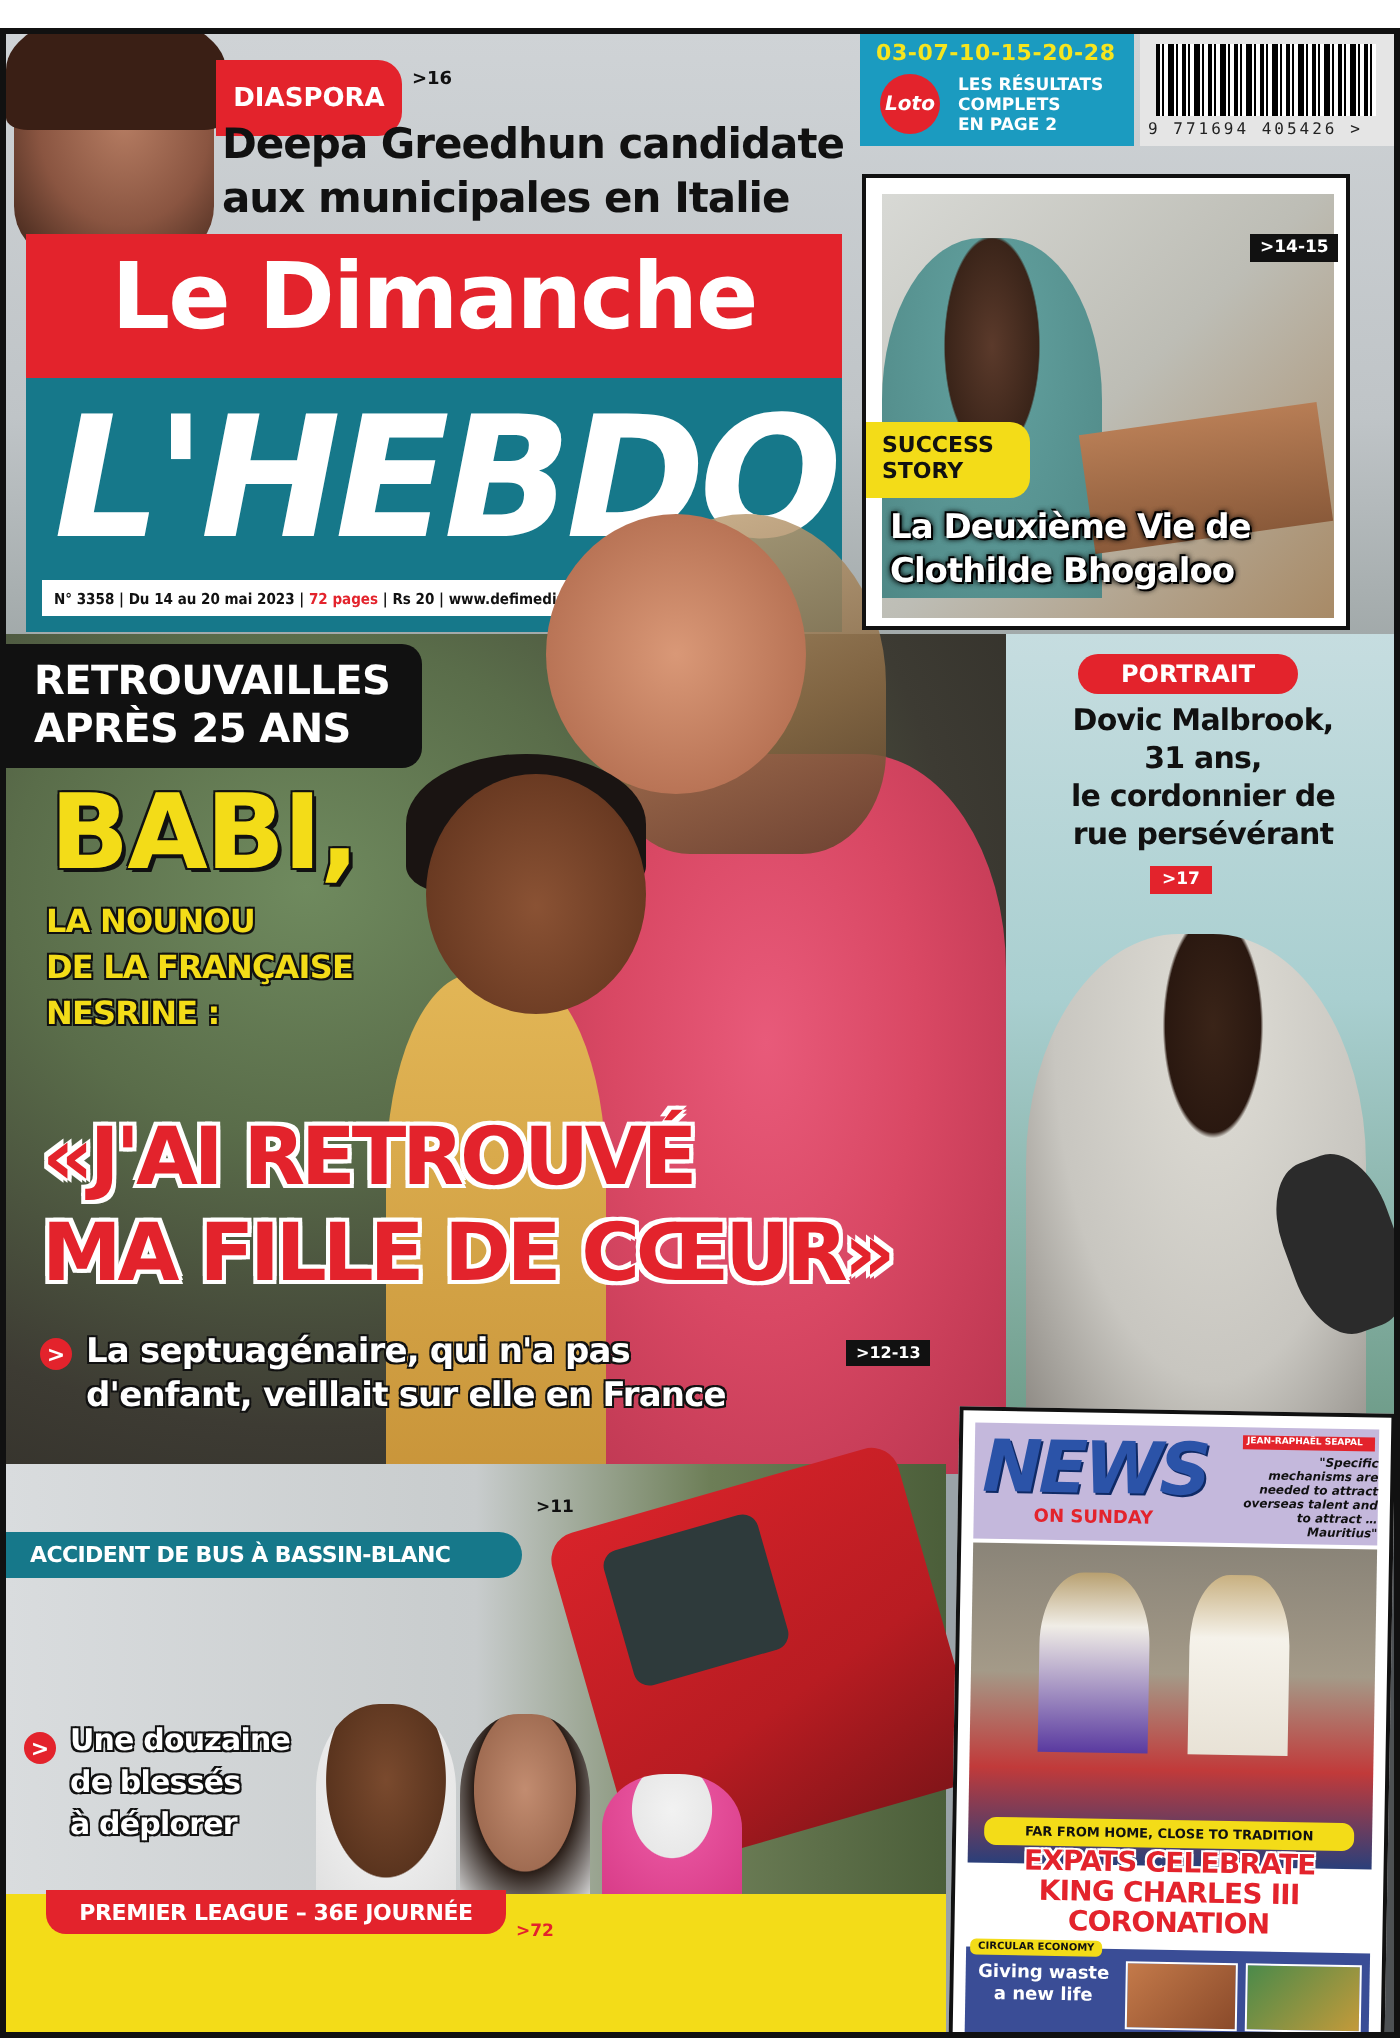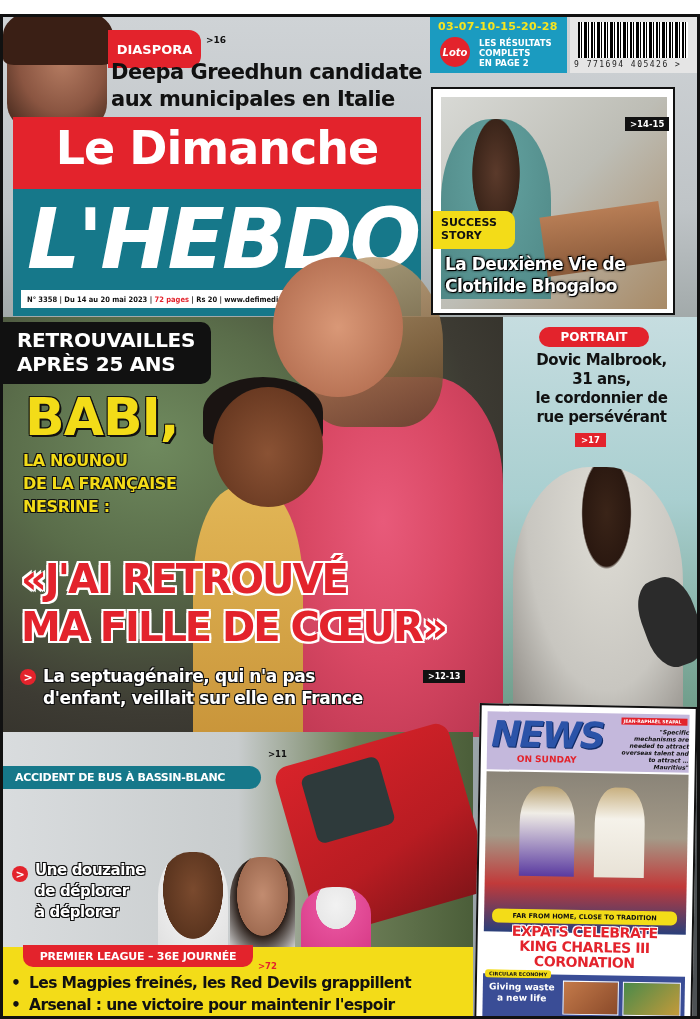--- a/index.html
+++ b/index.html
@@ -218,31 +218,27 @@
     <div class="bus"></div>
     <div class="bus-window"></div>
     <div class="p-man"></div>
     <div class="p-woman"></div>
     <div class="p-baby"></div>
     <div class="bus-tag">ACCIDENT DE BUS À BASSIN-BLANC</div>
     <div class="bus-ref">&gt;11</div>
     <div class="bus-arrow">&gt;</div>
     <div class="bus-sub">
       <div>Une douzaine</div>
-      <div>de déplorer</div>
+      <div>de blessés</div>
       <div>à déplorer</div>
     </div>
 
     <div class="pl-bg"></div>
     <div class="pl-tag">PREMIER LEAGUE – 36E JOURNÉE</div>
     <div class="pl-ref">&gt;72</div>
-    <ul class="pl-list">
-      <li>Les Magpies freinés, les Red Devils grappillent</li>
-      <li>Arsenal : une victoire pour maintenir l'espoir</li>
-    </ul>
 
     <div class="nos-shadow"></div>
     <div class="nos">
       <div class="nos-head">
         <div class="nos-logo">NEWS</div>
         <div class="nos-sub">ON SUNDAY</div>
         <div class="nos-side">JEAN-RAPHAËL SEAPAL</div>
         <div class="nos-side-text">"Specific mechanisms are needed to attract overseas talent and to attract … Mauritius"</div>
       </div>
       <div class="nos-photo"></div>

